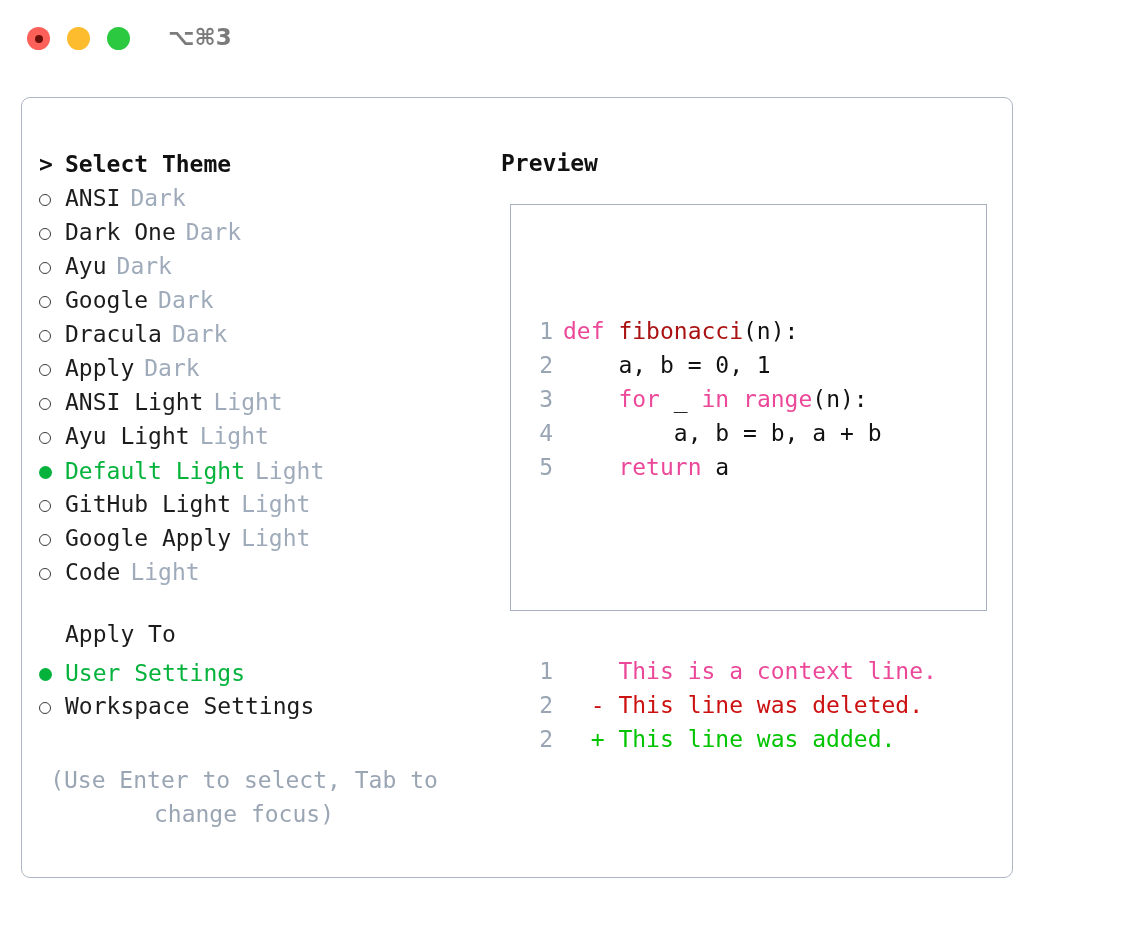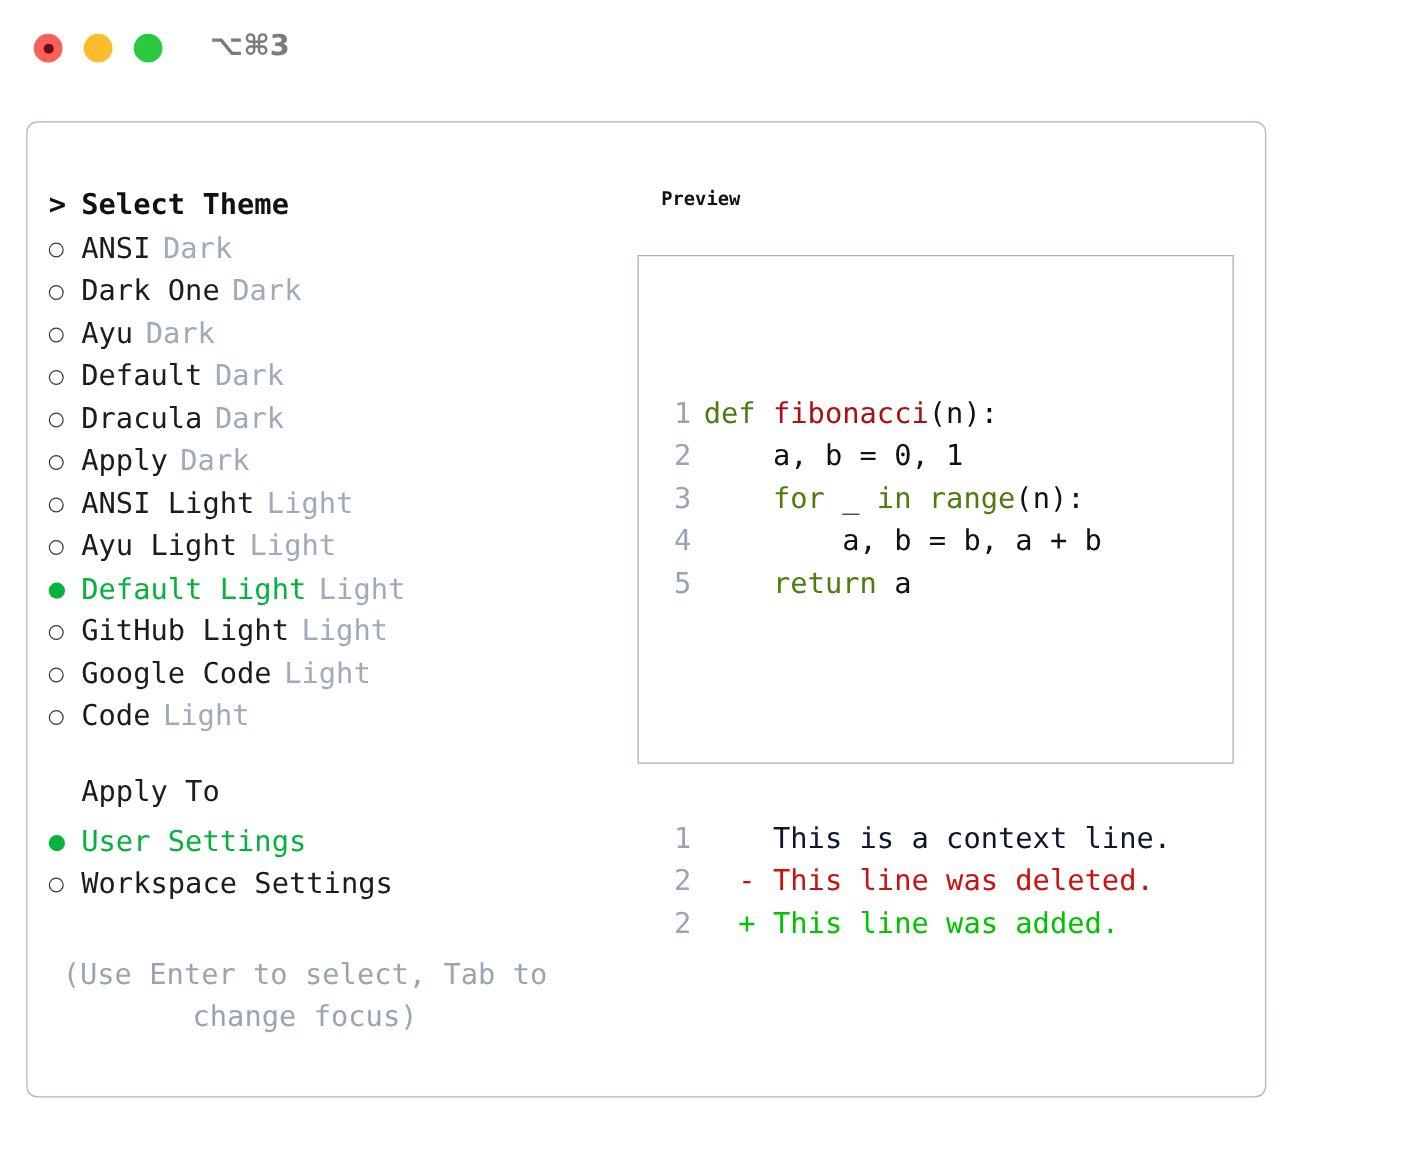--- a/index.html
+++ b/index.html
@@ -135,23 +135,23 @@
     width: 410px;
     font-size: 23px;
     line-height: 34px;
     color: #9aa5b4;
     text-align: center;
   }
 
   
   #preview-title {
     position: absolute;
-    left: 507px;
+    left: 479px;
     top: 52px;
-    font-size: 15px;
+    font-size: 23px;
     font-weight: bold;
     color: #111111;
   }
   #preview-box {
     position: absolute;
     left: 488px;
     top: 106px;
     width: 477px;
     height: 407px;
     border: 1.5px solid #a6b0bf;
@@ -168,26 +168,26 @@
   }
   .cl { display: flex; height: 34px; align-items: baseline; white-space: pre; }
   .lineno {
     display: inline-block;
     width: 24px;
     flex: 0 0 24px;
     text-align: right;
     color: #9aa5b4;
     margin-right: 10px;
   }
-  .kw   { color: #4d7c0f; }
+  .kw   { color: #ec4899; }
   .fn   { color: #aa1111; }
   .punc { color: #111111; }
   .txt  { color: #111111; }
   .blank { height: 34px; }
-  .ctx { color: #0f172a; }
+  .ctx { color: #ec4899; }
   .del { color: #cc1111; }
   .add { color: #00c400; }
 </style>
 </head>
 <body>
 
 <div id="window">
 
   <div id="titlebar">
     <div class="dot red"></div>
@@ -200,28 +200,28 @@
 
     <div id="left-col">
       <div class="row header-row">
         <span class="marker">&gt;</span>
         <span>Select Theme</span>
       </div>
       <div id="theme-list">
           <div class="row"><span class="bullet-wrap"><span class="circle-empty"></span></span><span class="label">ANSI</span><span class="tag">Dark</span></div>
           <div class="row"><span class="bullet-wrap"><span class="circle-empty"></span></span><span class="label">Dark One</span><span class="tag">Dark</span></div>
           <div class="row"><span class="bullet-wrap"><span class="circle-empty"></span></span><span class="label">Ayu</span><span class="tag">Dark</span></div>
-          <div class="row"><span class="bullet-wrap"><span class="circle-empty"></span></span><span class="label">Default</span><span class="tag">Dark</span></div>
+          <div class="row"><span class="bullet-wrap"><span class="circle-empty"></span></span><span class="label">Google</span><span class="tag">Dark</span></div>
           <div class="row"><span class="bullet-wrap"><span class="circle-empty"></span></span><span class="label">Dracula</span><span class="tag">Dark</span></div>
           <div class="row"><span class="bullet-wrap"><span class="circle-empty"></span></span><span class="label">Apply</span><span class="tag">Dark</span></div>
           <div class="row"><span class="bullet-wrap"><span class="circle-empty"></span></span><span class="label">ANSI Light</span><span class="tag">Light</span></div>
           <div class="row"><span class="bullet-wrap"><span class="circle-empty"></span></span><span class="label">Ayu Light</span><span class="tag">Light</span></div>
           <div class="row"><span class="bullet-wrap"><span class="circle-filled"></span></span><span class="label selected">Default Light</span><span class="tag">Light</span></div>
           <div class="row"><span class="bullet-wrap"><span class="circle-empty"></span></span><span class="label">GitHub Light</span><span class="tag">Light</span></div>
-          <div class="row"><span class="bullet-wrap"><span class="circle-empty"></span></span><span class="label">Google Code</span><span class="tag">Light</span></div>
+          <div class="row"><span class="bullet-wrap"><span class="circle-empty"></span></span><span class="label">Google Apply</span><span class="tag">Light</span></div>
           <div class="row"><span class="bullet-wrap"><span class="circle-empty"></span></span><span class="label">Code</span><span class="tag">Light</span></div>
         </div>
 
       <div style="height:30px"></div>
 
       <div class="row plain-header">
         <span class="marker"></span>
         <span>Apply To</span>
       </div>
       <div id="apply-list">

